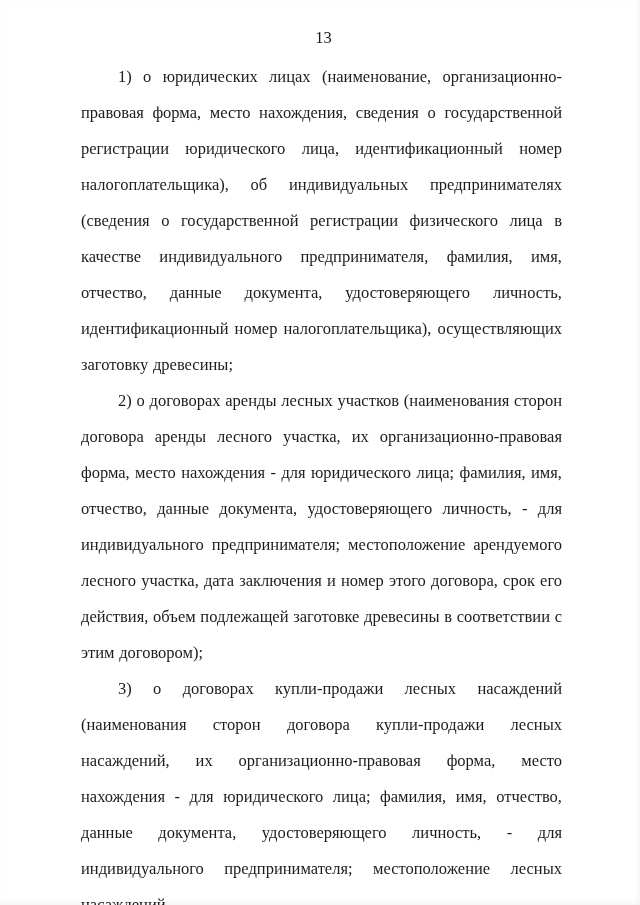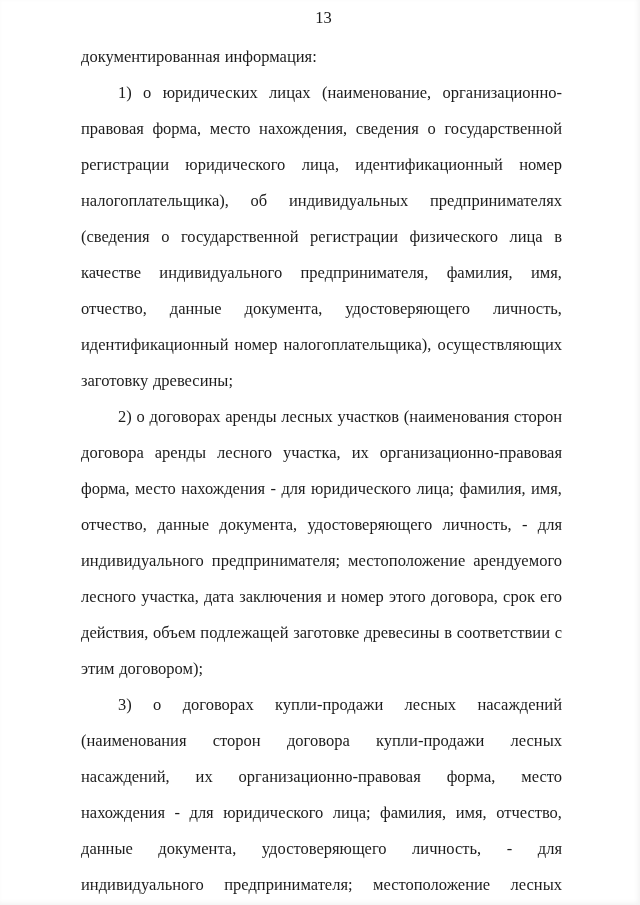--- a/index.html
+++ b/index.html
@@ -10,21 +10,21 @@
       width: 640px;
       height: 905px;
       background: #ffffff;
       overflow: hidden;
     }
     .page {
       position: relative;
       width: 640px;
       height: 905px;
       box-sizing: border-box;
-      padding: 8px 78px 0 81px;
+      padding: 28px 78px 0 81px;
       background: #ffffff;
       color: #1c1c1c;
       font-family: "Liberation Serif", "DejaVu Serif", serif;
       box-shadow: inset -2px -2px 5px rgba(0,0,0,0.05);
     }
     .page-number {
       text-align: center;
       font-size: 16.5px;
       line-height: 20px;
       padding-left: 4px;
@@ -44,18 +44,17 @@
     .para.no-indent {
       text-indent: 0;
     }
   </style>
 </head>
 <body>
 
 <div class="page">
   <div class="page-number">13</div>
   <div class="content">
-    <p class="para no-indent">документированная информация:</p>
     <p class="para">1) о юридических лицах (наименование, организационно-правовая форма, место нахождения, сведения о государственной регистрации юридического лица, идентификационный номер налогоплательщика), об индивидуальных предпринимателях (сведения о государственной регистрации физического лица в качестве индивидуального предпринимателя, фамилия, имя, отчество, данные документа, удостоверяющего личность, идентификационный номер налогоплательщика), осуществляющих заготовку древесины;</p>
     <p class="para">2) о договорах аренды лесных участков (наименования сторон договора аренды лесного участка, их организационно-правовая форма, место нахождения - для юридического лица; фамилия, имя, отчество, данные документа, удостоверяющего личность, - для индивидуального предпринимателя; местоположение арендуемого лесного участка, дата заключения и номер этого договора, срок его действия, объем подлежащей заготовке древесины в соответствии с этим договором);</p>
     <p class="para">3) о договорах купли-продажи лесных насаждений (наименования сторон договора купли-продажи лесных насаждений, их организационно-правовая форма, место нахождения - для юридического лица; фамилия, имя, отчество, данные документа, удостоверяющего личность, - для индивидуального предпринимателя; местоположение лесных насаждений,</p>
   </div>
 </div>
 
 </body></html>

